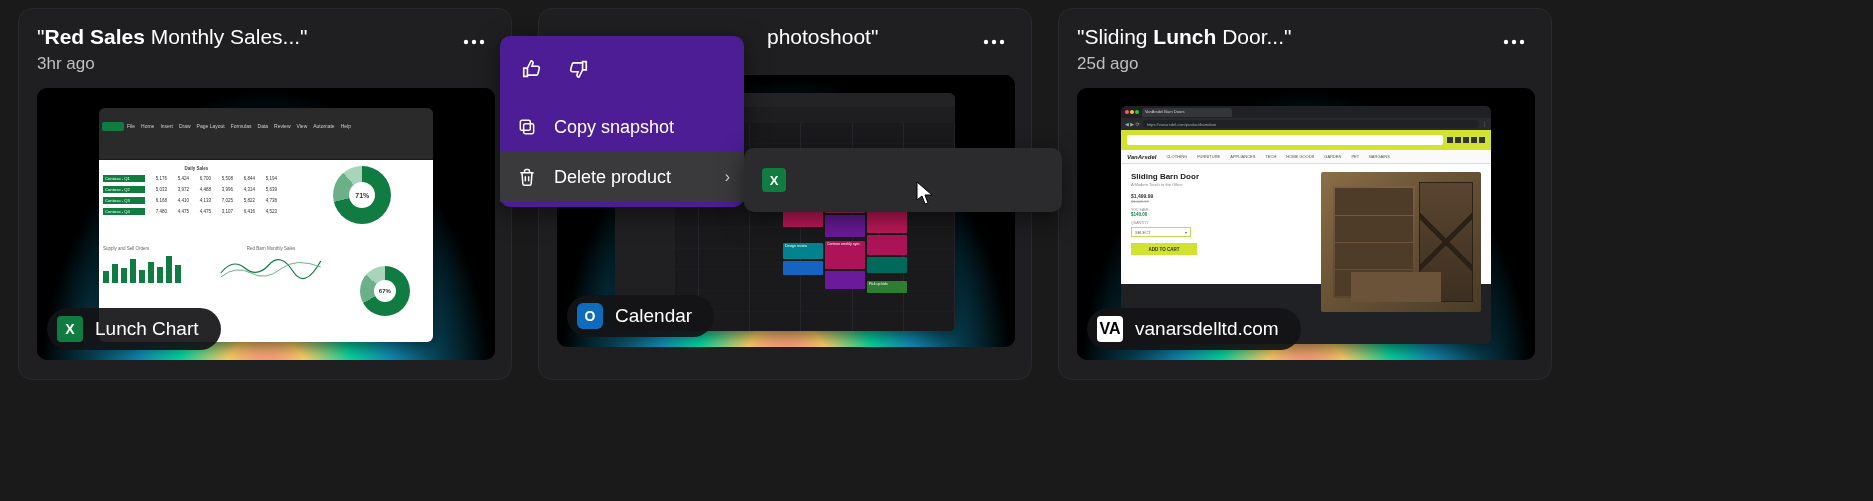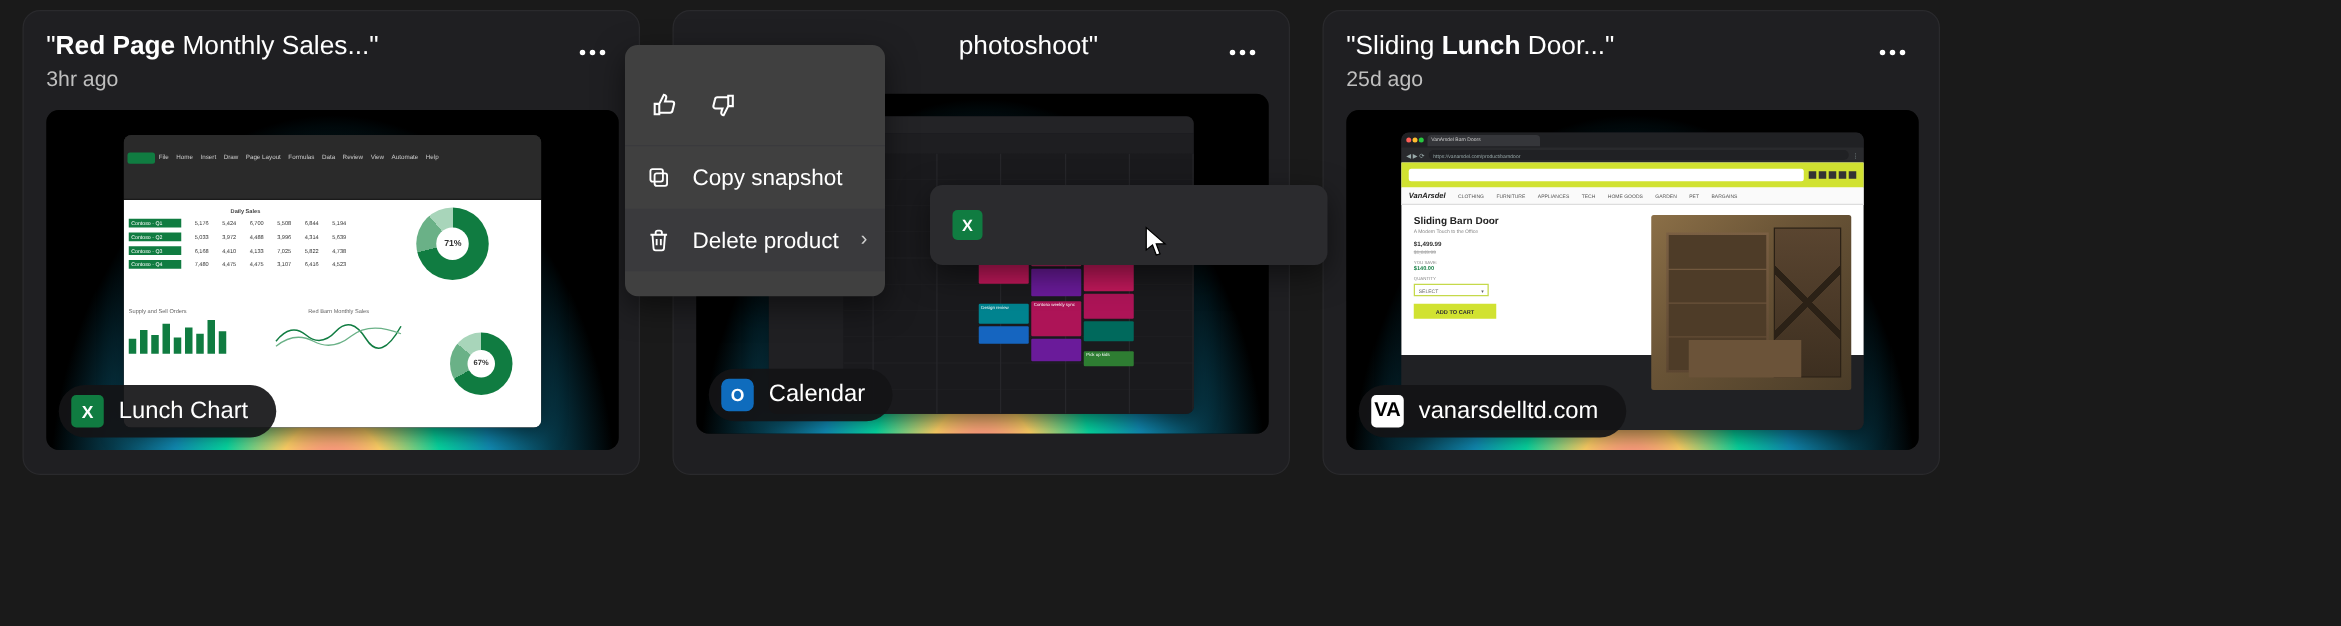--- a/index.html
+++ b/index.html
@@ -81,25 +81,25 @@
   }
   .excel-icon { background: #107c41; color: #fff; }
   .outlook-icon { background: #0f6cbd; color: #fff; border-radius: 6px;}
   .web-icon { background: #ffffff; color: #000; font-size: 16px;}
 
   
   .context-menu {
     position: absolute;
     top: 36px;
     left: 500px;
-    width: 208px;
-    background: #404040;
+    width: 244px;
+    background: #4c1d95;
     border-radius: 10px;
     box-shadow: 0 8px 24px rgba(0,0,0,0.5);
-    padding: 20px 0;
+    padding: 5px 0;
     z-index: 10;
   }
   .feedback-row {
     display: flex;
     gap: 10px;
     padding: 10px 14px 14px 14px;
     border-bottom: 1px solid #3a3a3d;
   }
   .fb-btn {
     width: 36px; height: 36px;
@@ -246,21 +246,21 @@
 </style>
 </head>
 <body>
 
 <div class="cards-container">
 
   <div class="card">
     <div class="card-header">
       <div>
         <div class="card-title">
-          <span>"</span><span class="bold">Red Page</span><span> Monthly Sales..."</span>
+          <span>"</span><span class="bold">Red Sales</span><span> Monthly Sales..."</span>
         </div>
         <div class="card-timestamp">3hr ago</div>
       </div>
       <div class="more-btn">
         <svg width="22" height="6" viewBox="0 0 22 6">
             <circle cx="3" cy="3" r="2.2" fill="#fff"></circle>
             <circle cx="11" cy="3" r="2.2" fill="#fff"></circle>
             <circle cx="19" cy="3" r="2.2" fill="#fff"></circle>
           </svg>
       </div>

